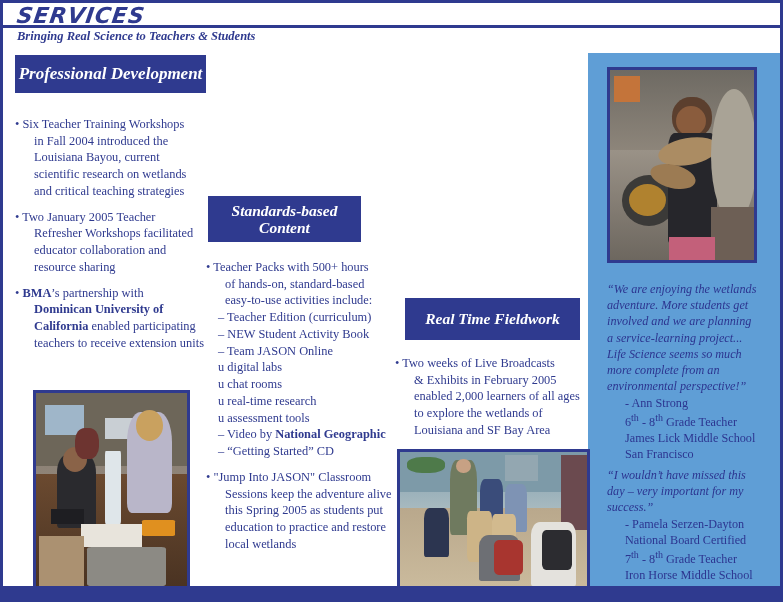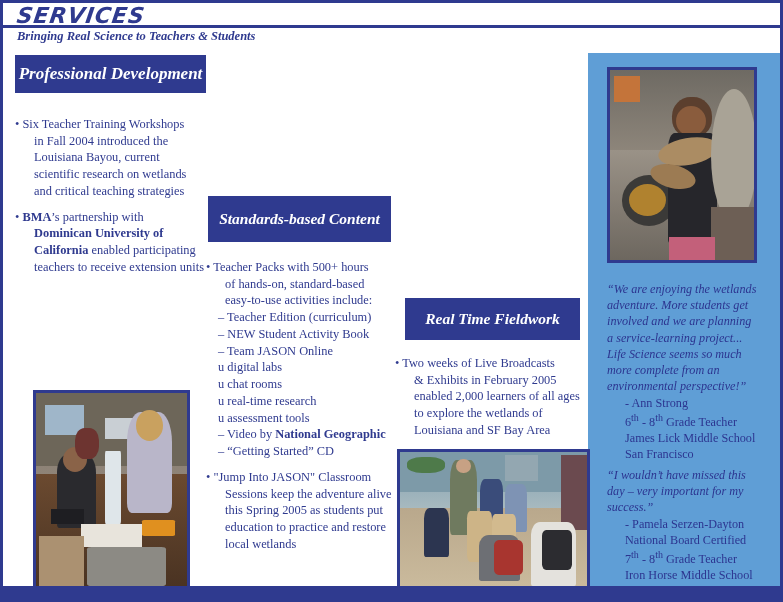--- a/index.html
+++ b/index.html
@@ -40,21 +40,21 @@
     position:absolute;
     background:#2f3a8f;
     color:#ffffff;
     font-family:"Liberation Serif", serif;
     font-style:italic;font-weight:bold;
     display:flex;align-items:center;justify-content:center;
     text-align:center;
     line-height:1.1;
   }
   #pill-pd{left:12px;top:52px;width:191px;height:38px;font-size:17px;}
-  #pill-sbc{left:205px;top:193px;width:183px;height:46px;font-size:15.5px;}
+  #pill-sbc{left:205px;top:193px;width:153px;height:46px;font-size:15.5px;}
   #pill-rtf{left:402px;top:295px;width:175px;height:42px;font-size:15.5px;}
 
   
   .txt{
     position:absolute;
     color:#2f3a8f;
     font-family:"Liberation Serif", serif;
     font-size:12.4px;
     line-height:1.35;
   }
@@ -116,20 +116,26 @@
   <div class="pill" id="pill-sbc">Standards-based Content</div>
   <div class="pill" id="pill-rtf">Real Time Fieldwork</div>
 
   <div class="txt" id="col-pd">
       <div class="bullet">
         <div class="b1">• Six Teacher Training Workshops</div>
         <div class="cont">in Fall 2004 introduced the</div>
         <div class="cont">Louisiana Bayou, current</div>
         <div class="cont">scientific research on wetlands</div>
         <div class="cont">and critical teaching strategies</div>
+      </div>
+      <div class="bullet">
+        <div class="b1">• Two January 2005 Teacher</div>
+        <div class="cont">Refresher Workshops facilitated</div>
+        <div class="cont">educator collaboration and</div>
+        <div class="cont">resource sharing</div>
       </div>
       <div class="bullet">
         <div class="b1">• <b>BMA</b>’s partnership with</div>
         <div class="cont"><b>Dominican University of</b></div>
         <div class="cont"><b>California</b> enabled participating</div>
         <div class="cont">teachers to receive extension units</div>
       </div>
     </div>
   <div class="txt" id="col-sbc">
       <div class="bullet">

